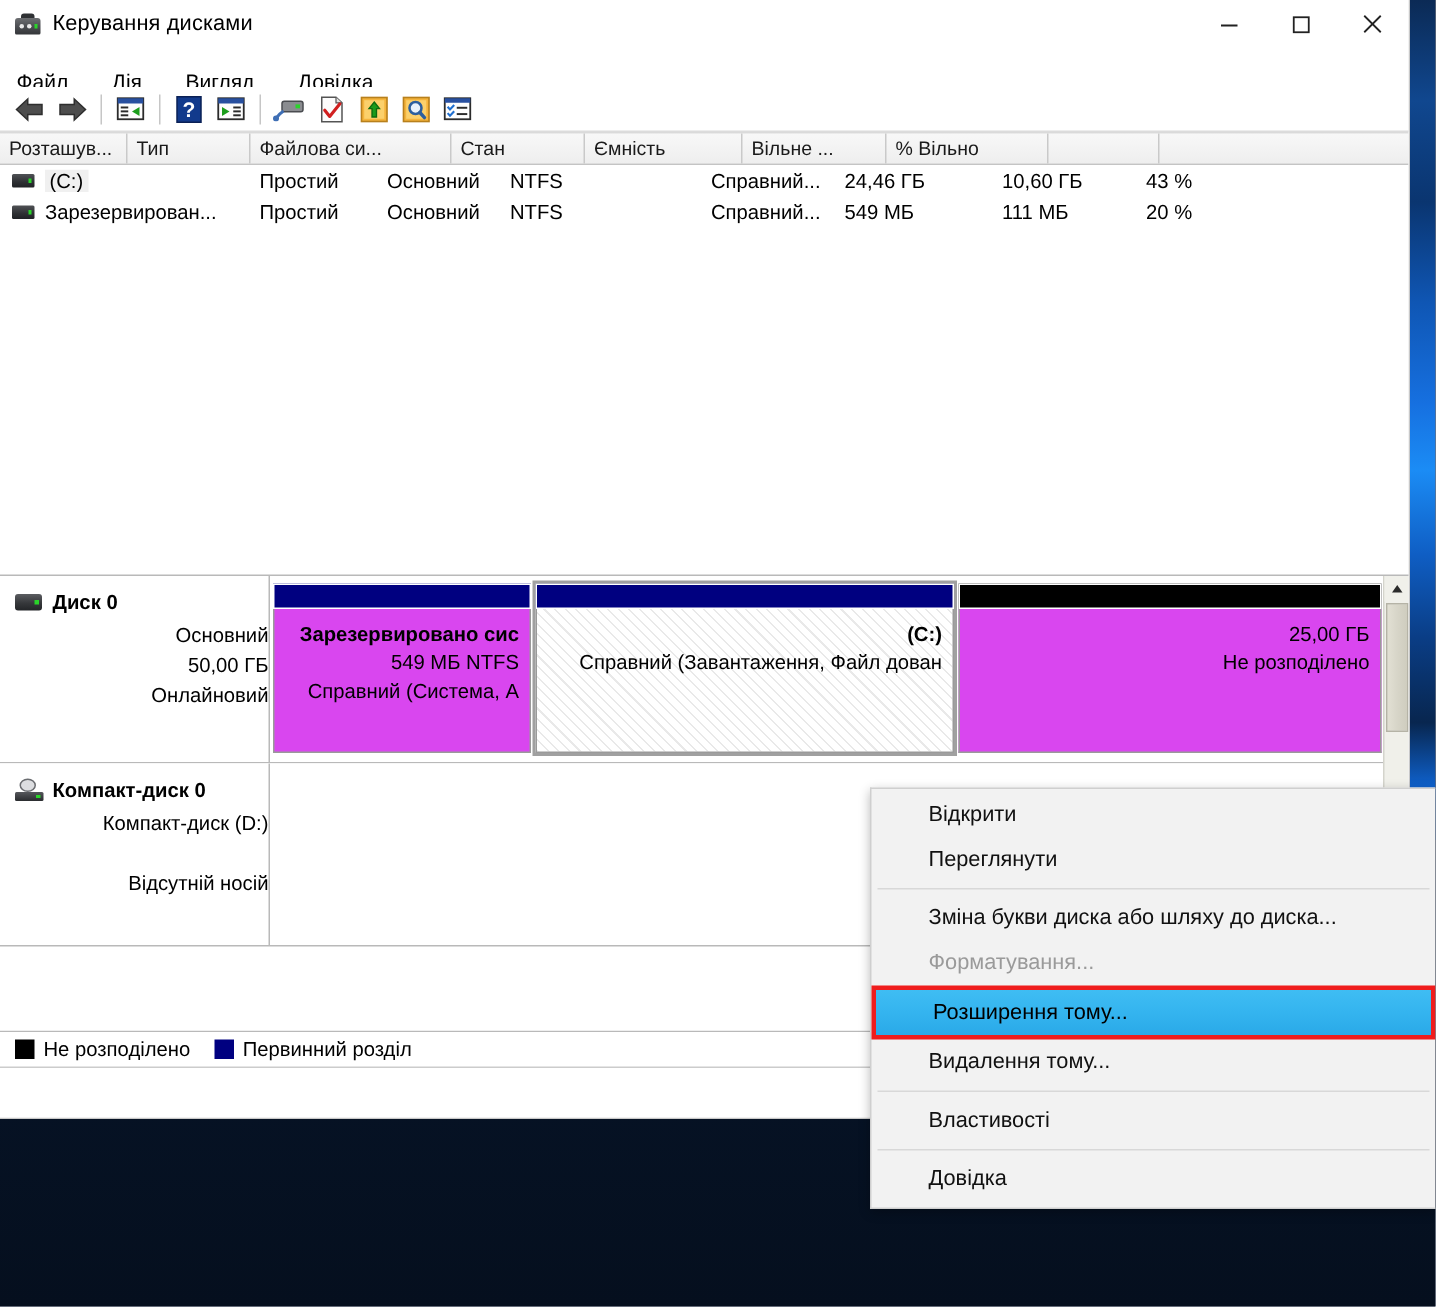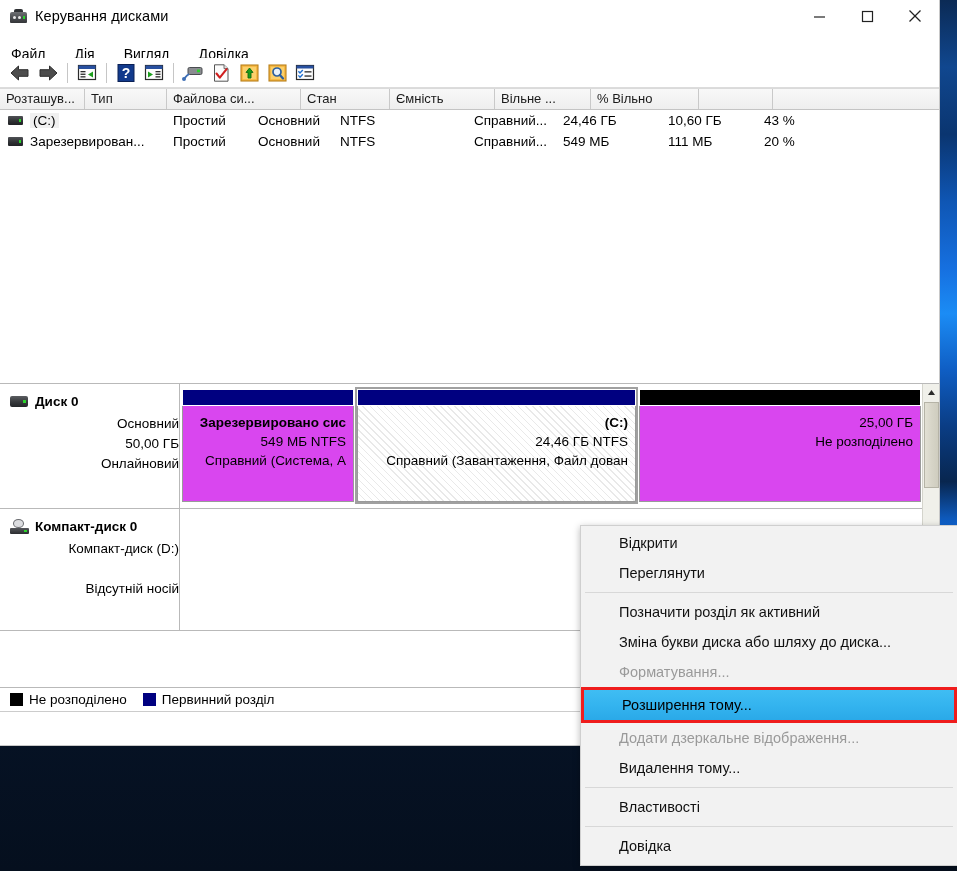--- a/index.html
+++ b/index.html
@@ -606,21 +606,20 @@
               <div class="pl1">Зарезервировано сис</div>
               <div>549 МБ NTFS</div>
               <div>Справний (Система, А</div>
             </div>
           </div>
 
           <div class="part selected" style="width:279px">
             <div class="part-cap cap-primary"></div>
             <div class="part-body">
               <div class="pl1" style="padding-left:12px">(C:)</div>
-              <div>24,46 ГБ NTFS</div>
               <div>Справний (Завантаження, Файл дован</div>
             </div>
           </div>
 
           <div class="part" style="width:282px">
             <div class="part-cap cap-unalloc"></div>
             <div class="part-body">
               <div class="pl1"></div>
               <div>25,00 ГБ</div>
               <div>Не розподілено</div>
@@ -669,25 +668,23 @@
     </div>
   </div>
 
   <div id="statusbar"></div>
 </div>
 
 <div id="ctxmenu">
   <div class="ctx-item">Відкрити</div>
   <div class="ctx-item">Переглянути</div>
   <div class="ctx-sep"></div>
-  <div class="ctx-item">Позначити розділ як активний</div>
   <div class="ctx-item">Зміна букви диска або шляху до диска...</div>
   <div class="ctx-item disabled">Форматування...</div>
   <div id="ctx-highlight-wrap">
     <div class="ctx-item highlight">Розширення тому...</div>
   </div>
-  <div class="ctx-item disabled">Додати дзеркальне відображення...</div>
   <div class="ctx-item">Видалення тому...</div>
   <div class="ctx-sep"></div>
   <div class="ctx-item">Властивості</div>
   <div class="ctx-sep"></div>
   <div class="ctx-item">Довідка</div>
 </div>
 
 </body></html>

